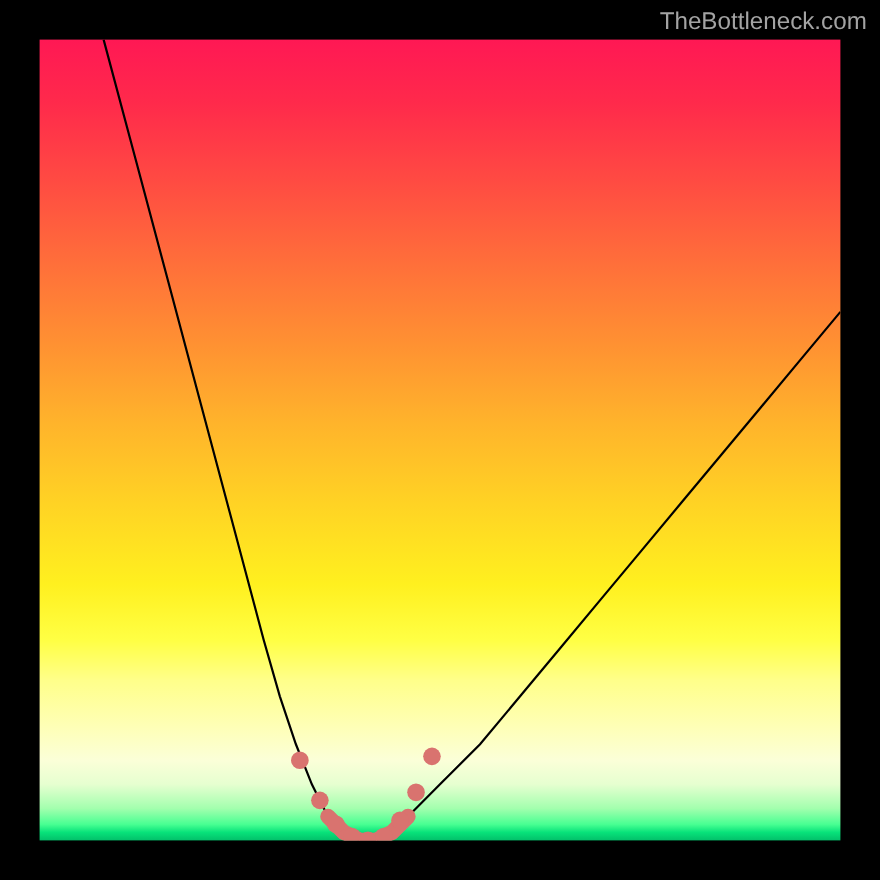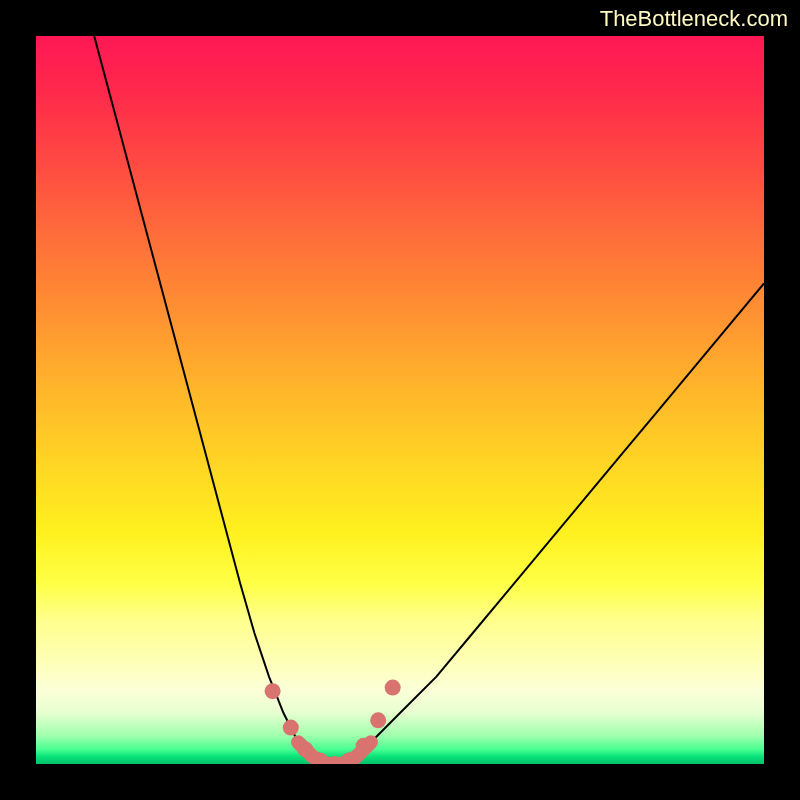--- a/index.html
+++ b/index.html
@@ -8,21 +8,21 @@
     width: 800px;
     height: 800px;
     background: #000;
     position: relative;
     font-family: Arial, sans-serif;
   }
   .attribution {
     position: absolute;
     top: 6px;
     right: 12px;
-    color: #fef9c3;
+    color: #a3a3a3;
     font-size: 22px;
     z-index: 10;
   }
   .plot-area {
     position: absolute;
     left: 36px;
     top: 36px;
     width: 728px;
     height: 728px;
     background: linear-gradient(to bottom,

